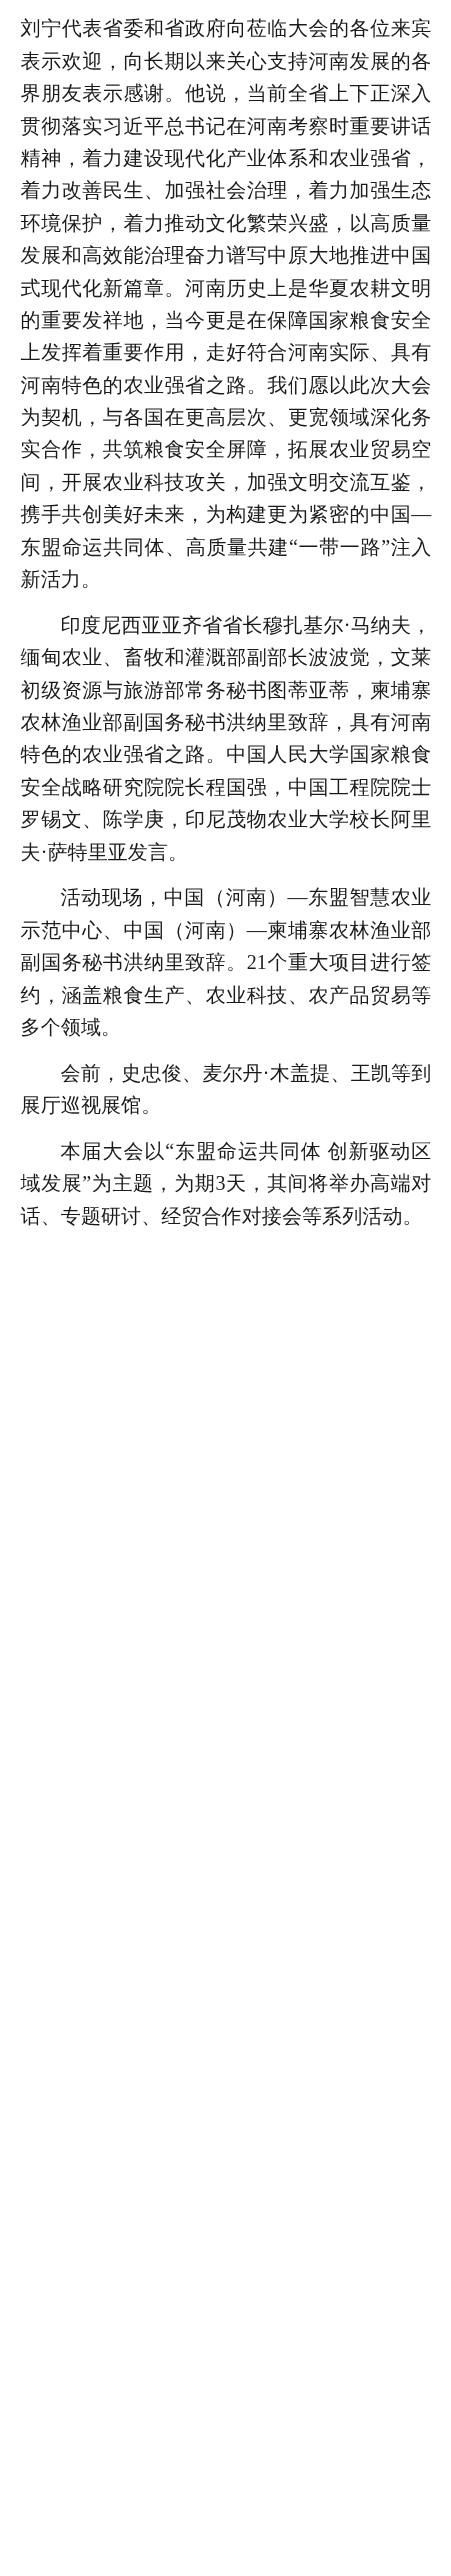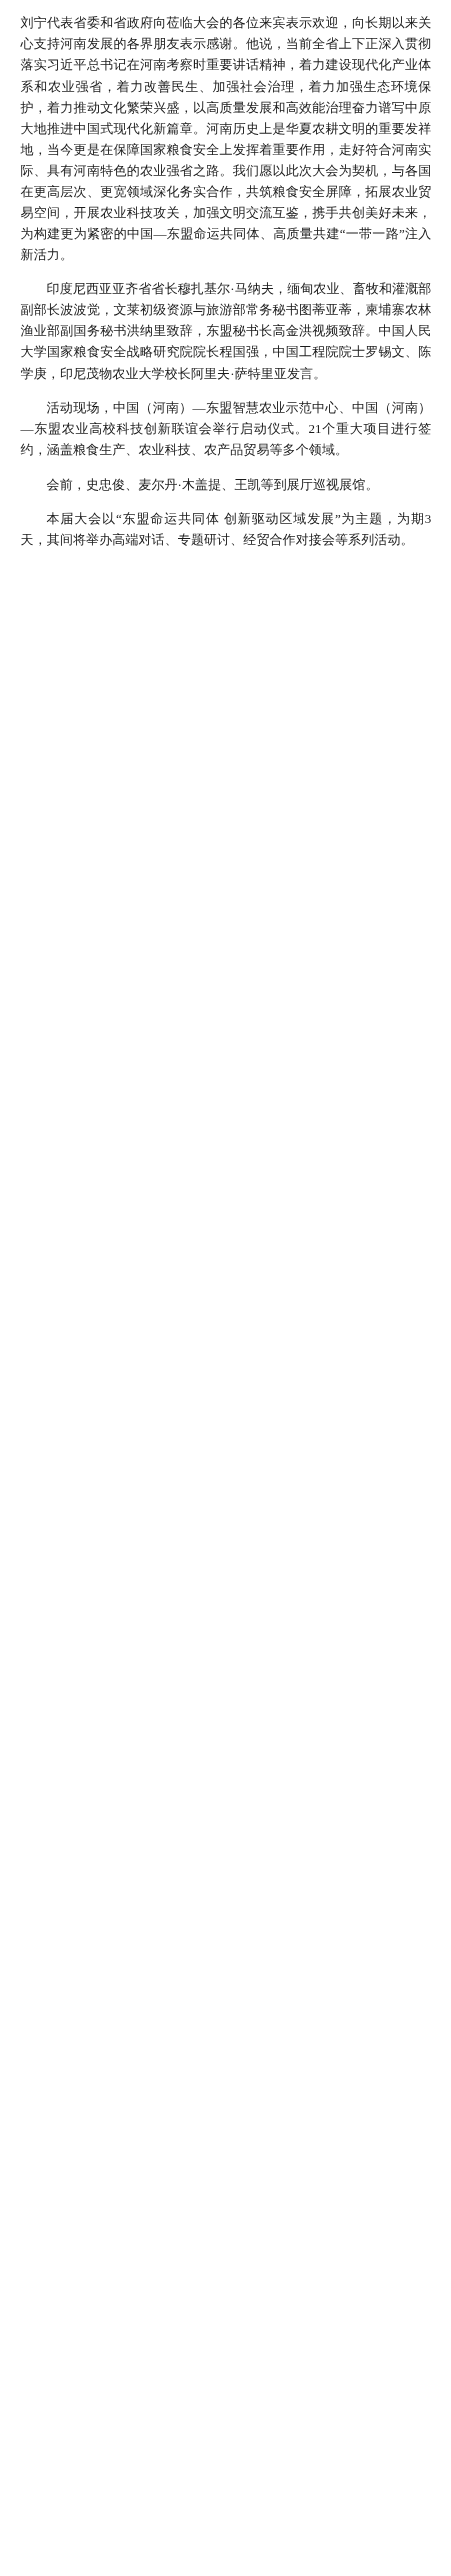--- a/index.html
+++ b/index.html
@@ -12,21 +12,21 @@
     font-family: "Liberation Serif", "DejaVu Serif", serif;
   }
   .page {
     width: 452px;
     min-height: 2601px;
     box-sizing: border-box;
     padding: 12.4px 20.6px 20.6px 20.6px;
     background: #ffffff;
   }
   .article {
-    font-size: 13px;
+    font-size: 20px;
     line-height: 1.62;
     color: #1a1a1a;
     text-align: justify;
     text-justify: inter-ideograph;
     letter-spacing: 0.1px;
     font-family: Liberation Serif, serif;
   }
   .para {
     margin: 0 0 13.4px 0;
     text-indent: 2em;
@@ -34,19 +34,19 @@
   .para.first {
     text-indent: 0;
   }
 </style>
 </head>
 <body>
 
 <div class="page">
   <div class="article">
     <p class="para first">刘宁代表省委和省政府向莅临大会的各位来宾表示欢迎，向长期以来关心支持河南发展的各界朋友表示感谢。他说，当前全省上下正深入贯彻落实习近平总书记在河南考察时重要讲话精神，着力建设现代化产业体系和农业强省，着力改善民生、加强社会治理，着力加强生态环境保护，着力推动文化繁荣兴盛，以高质量发展和高效能治理奋力谱写中原大地推进中国式现代化新篇章。河南历史上是华夏农耕文明的重要发祥地，当今更是在保障国家粮食安全上发挥着重要作用，走好符合河南实际、具有河南特色的农业强省之路。我们愿以此次大会为契机，与各国在更高层次、更宽领域深化务实合作，共筑粮食安全屏障，拓展农业贸易空间，开展农业科技攻关，加强文明交流互鉴，携手共创美好未来，为构建更为紧密的中国—东盟命运共同体、高质量共建“一带一路”注入新活力。</p>
-    <p class="para">印度尼西亚亚齐省省长穆扎基尔·马纳夫，缅甸农业、畜牧和灌溉部副部长波波觉，文莱初级资源与旅游部常务秘书图蒂亚蒂，柬埔寨农林渔业部副国务秘书洪纳里致辞，东盟秘书长高金洪视频致辞。中国人民大学国家粮食安全战略研究院院长程国强，中国工程院院士罗锡文、陈学庚，印尼茂物农业大学校长阿里夫·萨特里亚发言。</p>
-    <p class="para">活动现场，中国（河南）—东盟智慧农业示范中心、中国（河南）—东盟农业高校科技创新联谊会举行启动仪式。21个重大项目进行签约，涵盖粮食生产、农业科技、农产品贸易等多个领域。</p>
+    <p class="para">印度尼西亚亚齐省省长穆扎基尔·马纳夫，缅甸农业、畜牧和灌溉部副部长波波觉，文莱初级资源与旅游部常务秘书图蒂亚蒂，柬埔寨农林渔业部副国务秘书洪纳里致辞，具有河南特色的农业强省之路。中国人民大学国家粮食安全战略研究院院长程国强，中国工程院院士罗锡文、陈学庚，印尼茂物农业大学校长阿里夫·萨特里亚发言。</p>
+    <p class="para">活动现场，中国（河南）—东盟智慧农业示范中心、中国（河南）—柬埔寨农林渔业部副国务秘书洪纳里致辞。21个重大项目进行签约，涵盖粮食生产、农业科技、农产品贸易等多个领域。</p>
     <p class="para">会前，史忠俊、麦尔丹·木盖提、王凯等到展厅巡视展馆。</p>
     <p class="para">本届大会以“东盟命运共同体 创新驱动区域发展”为主题，为期3天，其间将举办高端对话、专题研讨、经贸合作对接会等系列活动。</p>
   </div>
 </div>
 
 
 </body></html>

